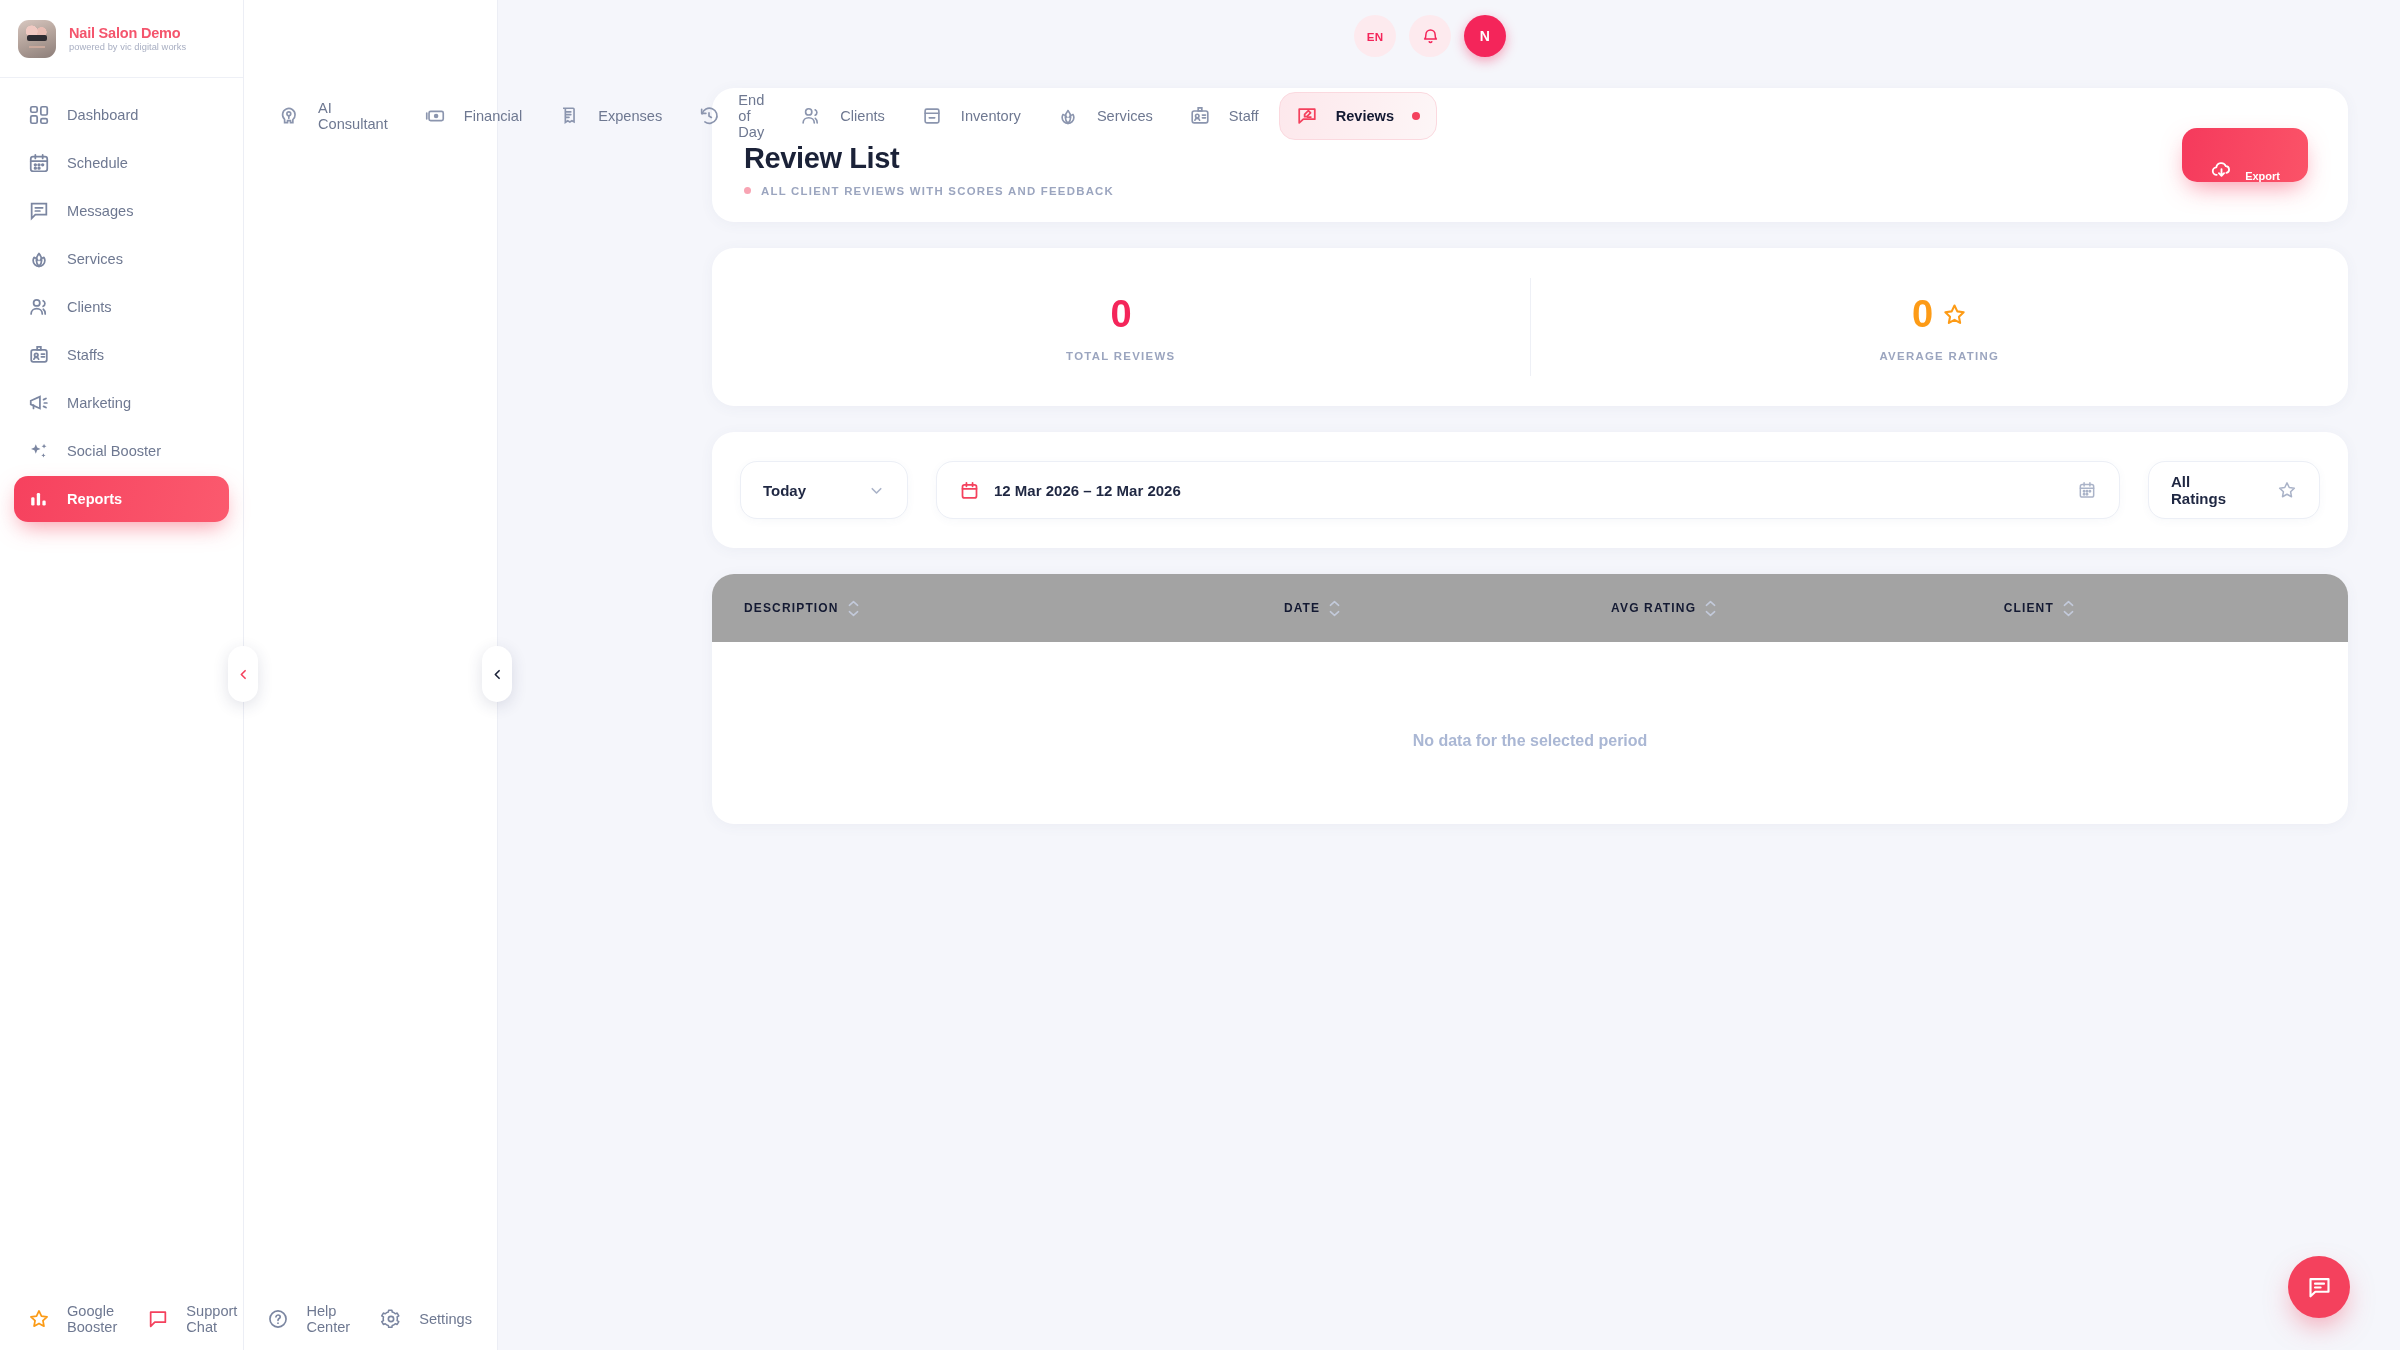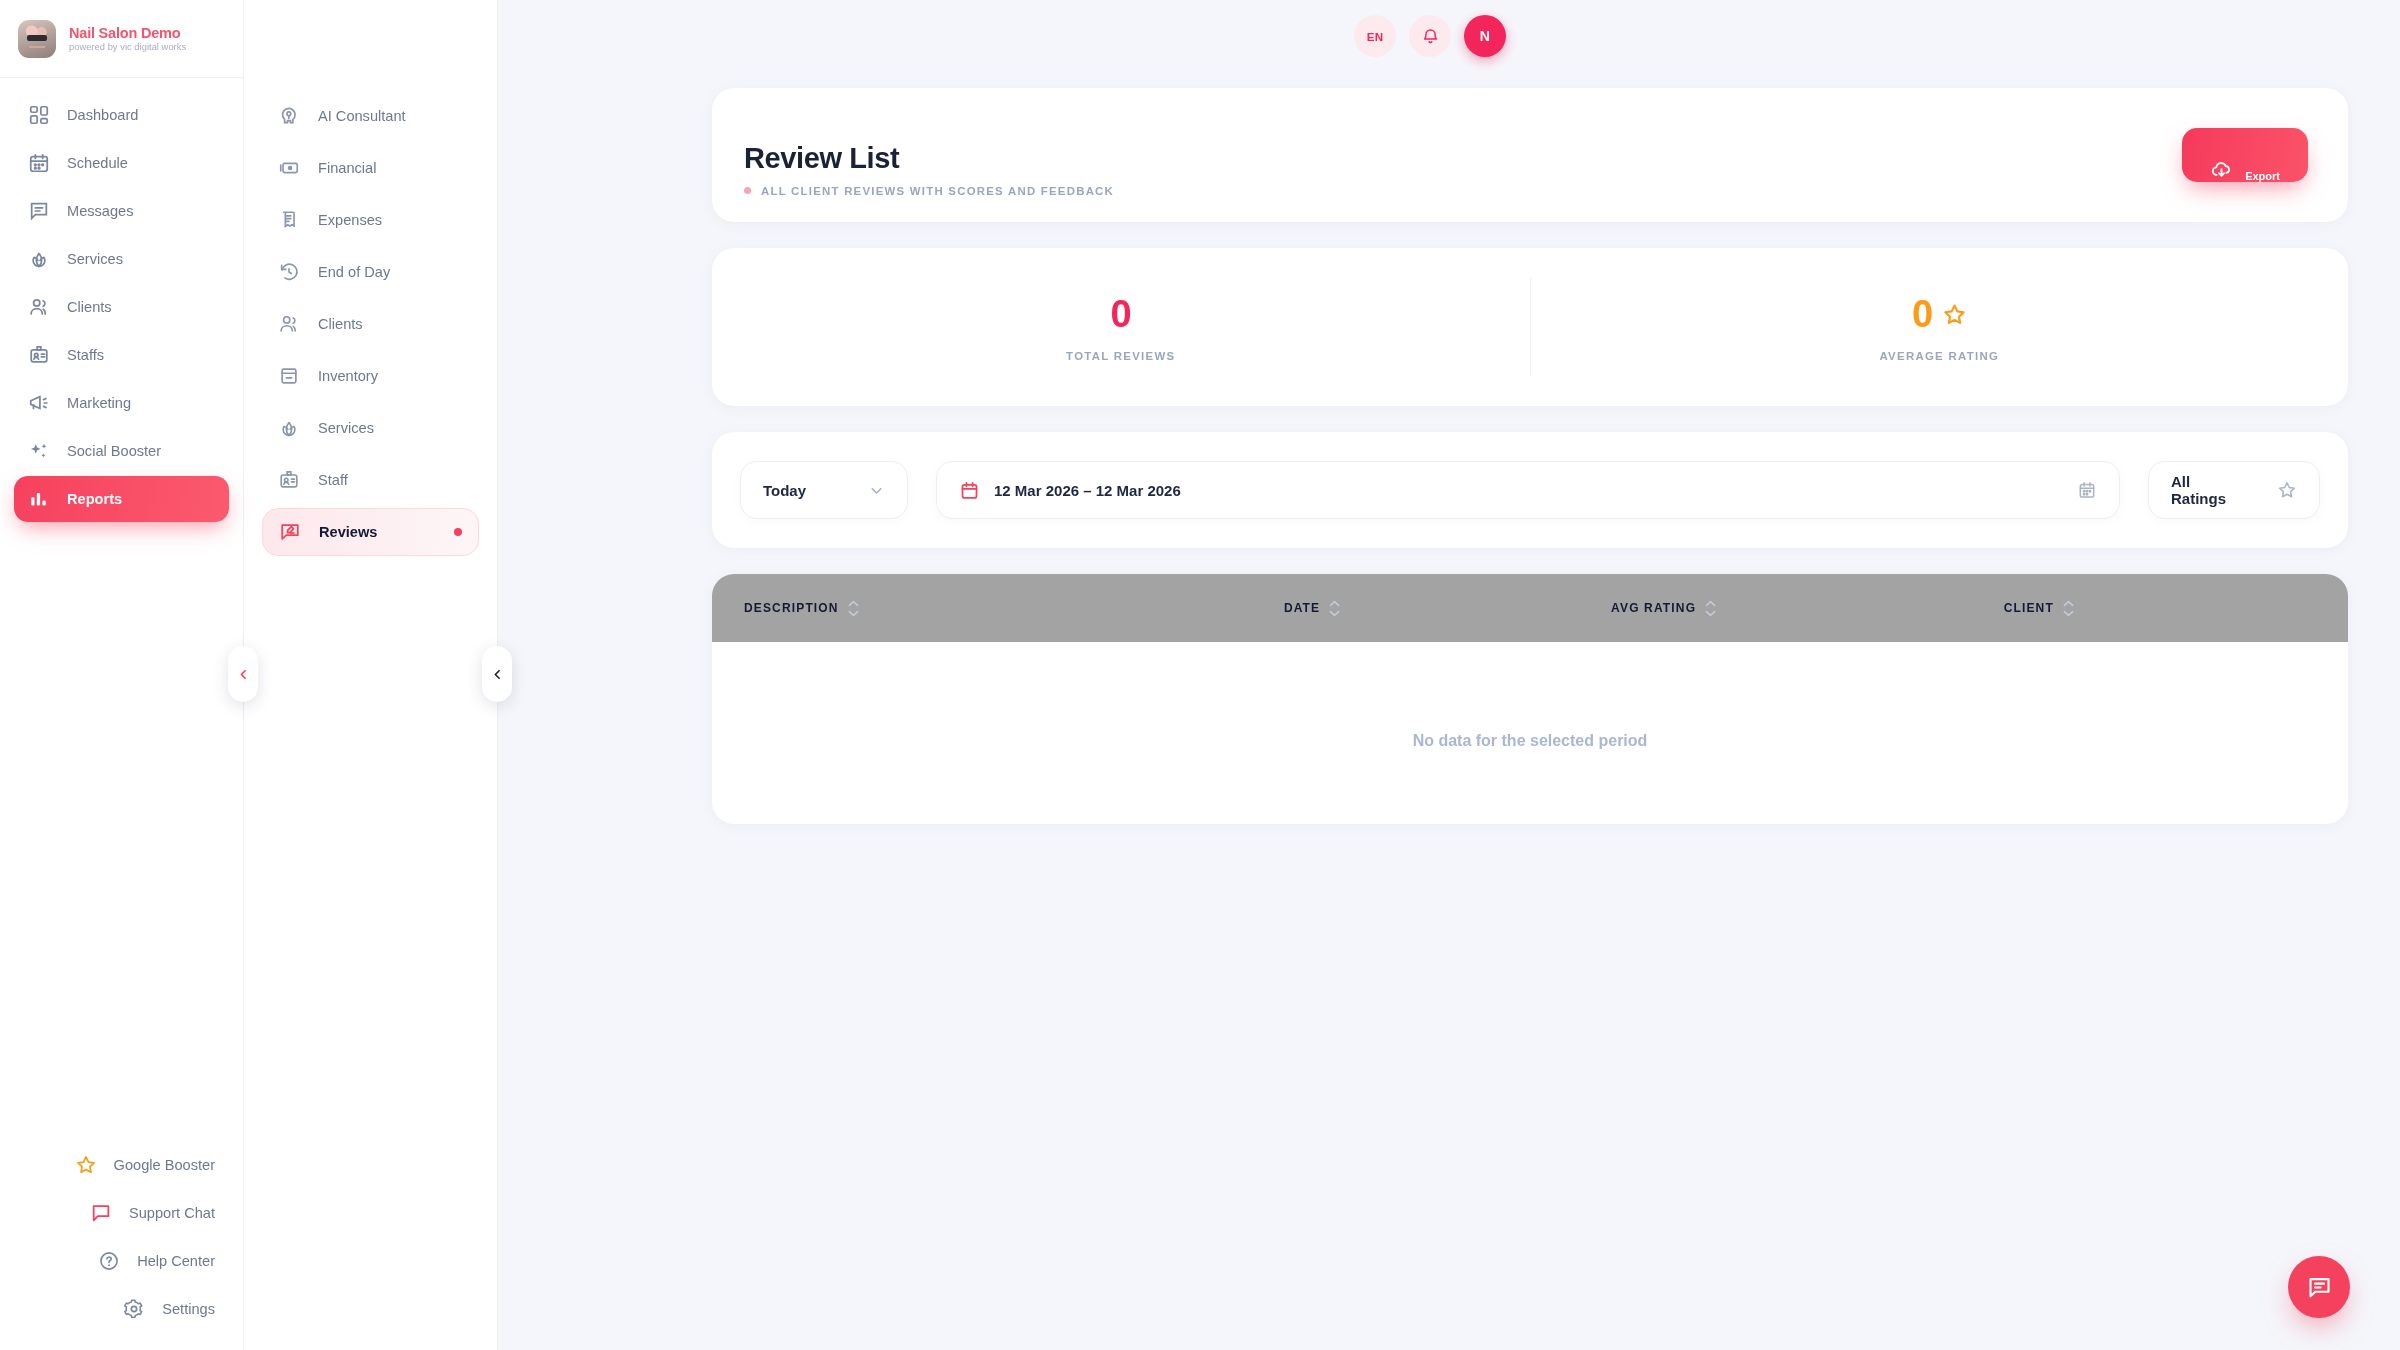--- a/index.html
+++ b/index.html
@@ -46,27 +46,27 @@
     color: #6e7891; font-size: 14.6px; position: relative;
   }
   .nav-item .ico { width: 22px; height: 22px; flex: 0 0 22px; display: flex; align-items: center; justify-content: center; color: #7b86a1; }
   .nav-item.active {
     background: linear-gradient(103deg, #f6415e 0%, #fb5a6e 100%);
     color: #ffffff; font-weight: bold;
     box-shadow: 0 9px 22px -5px rgba(244,70,95,.55);
   }
   .nav-item.active .ico { color: #ffffff; }
 
-  .nav-bottom { padding: 0 14px 18px 14px; display: flex; flex-direction: column; gap: 2px; align-items: flex-end; }
+  .nav-bottom { padding: 0 14px 8px 14px; display: flex; gap: 2px; }
 
   
   .subnav {
     width: 254px; flex: 0 0 254px; height: 1350px; background: #ffffff;
     border-right: 1px solid #eceef5; padding: 92px 18px 0 18px;
-    display: flex; flex-direction: column; gap: 4px;
+    display: flex; flex-direction: row; gap: 4px;
     position: relative; z-index: 3;
   }
   .sub-item {
     height: 48px; display: flex; align-items: center; gap: 18px;
     padding: 0 16px; border-radius: 16px; cursor: pointer;
     color: #6e7891; font-size: 14.6px; position: relative;
   }
   .sub-item .ico { width: 22px; height: 22px; flex: 0 0 22px; color: #8b95ae; display: flex; align-items: center; justify-content: center; }
   .sub-item.active {
     background: linear-gradient(100deg, #fde8ec 0%, #fdf0f2 60%, #fdf6f7 100%);

